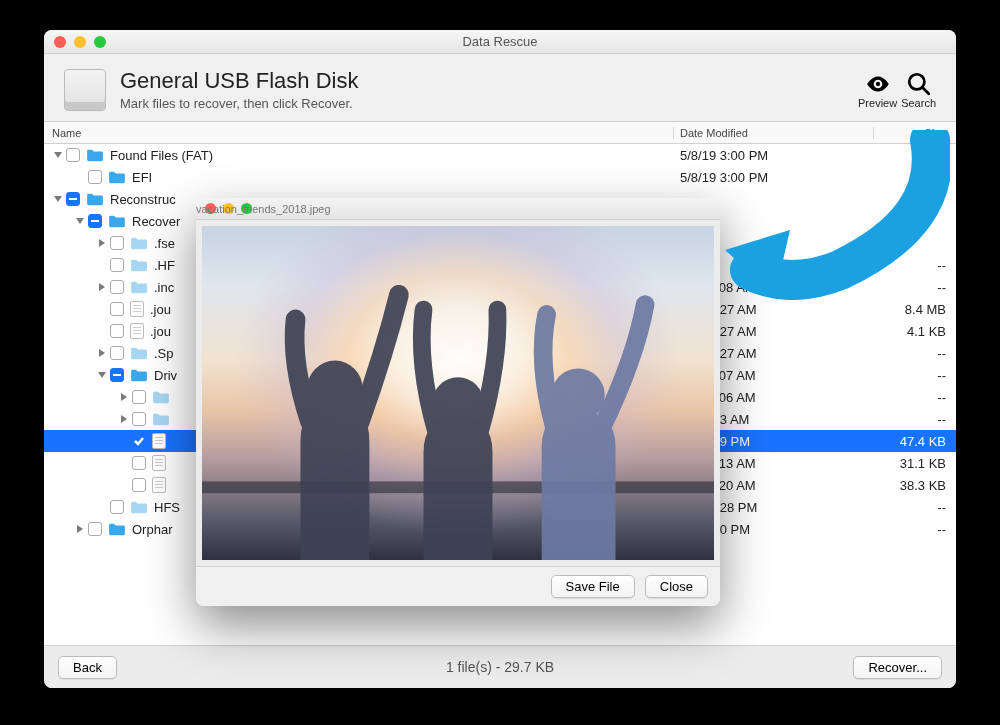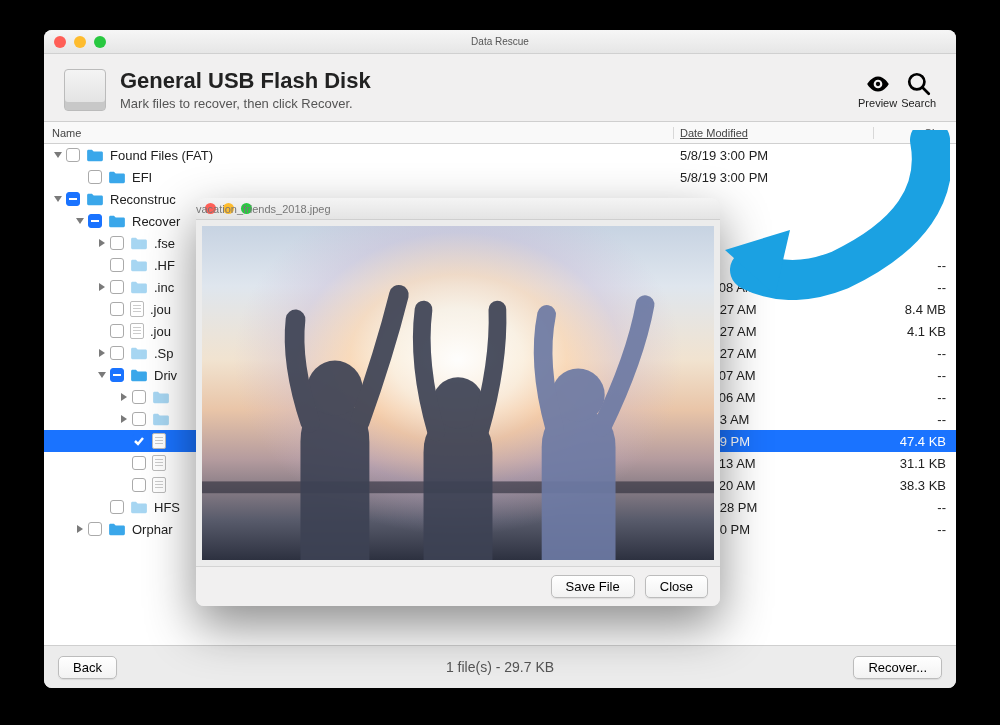--- a/index.html
+++ b/index.html
@@ -27,50 +27,50 @@
     background: linear-gradient(#f6f6f6,#e6e6e6);
     border-bottom: 1px solid #d0d0d0;
     display: flex; align-items: center;
     position: relative;
   }
   .traffic { display: flex; gap: 8px; margin-left: 10px; }
   .dot { width: 12px; height: 12px; border-radius: 50%; }
   .dot.red { background:#ff5f57; } .dot.yellow{background:#febc2e;} .dot.green{background:#28c840;}
   .titlebar-title {
     position: absolute; left:0; right:0; text-align:center;
-    font-size: 10px; color:#555; pointer-events:none;
+    font-size: 13px; color:#555; pointer-events:none;
   }
   .header {
     padding: 14px 20px 10px 20px;
     background: #f1f0f0;
     border-bottom: 1px solid #cfcfcf;
     display:flex; align-items:center;
   }
   .driveicon {
     width:42px; height:42px;
     background: linear-gradient(#f4f4f4,#e0e0e0);
     border:1px solid #bbb; border-radius:4px;
     margin-right:14px;
     box-shadow: inset 0 -8px 0 #c8c8c8;
   }
-  .header-text .htitle { font-size:22px; font-weight:700; }
+  .header-text .htitle { font-size:22px; font-weight:400; }
   .header-text .hsub { font-size:13px; color:#555; margin-top:2px;}
   .header-actions {
     margin-left:auto; display:flex; gap:4px; align-items:flex-start;
   }
   .hact { display:flex; flex-direction:column; align-items:center; font-size:11px; color:#222; cursor:pointer; }
   .hact svg { width:26px; height:26px; }
   .colhead {
     height:22px; background:#f9f9f9;
     border-bottom:1px solid #d0d0d0;
     display:flex; align-items:center;
     font-size:11px; color:#444;
   }
   .colhead .cname{ flex:1; padding-left:8px; border-right:1px solid #d8d8d8;}
-  .colhead .cdate{ width:200px; padding-left:6px; border-right:1px solid #d8d8d8;text-decoration:underline;}
+  .colhead .cdate{ width:200px; padding-left:6px; border-right:1px solid #d8d8d8;}
   .colhead .csize{ width:82px; text-align:right; padding-right:10px;}
   .tree {
     flex:1; overflow:auto; background:#fff;
     border-bottom:1px solid #cfcfcf;
   }
   .row {
     display:flex; align-items:center; height:22px;
     font-size:13px;
   }
   .row.selected {

